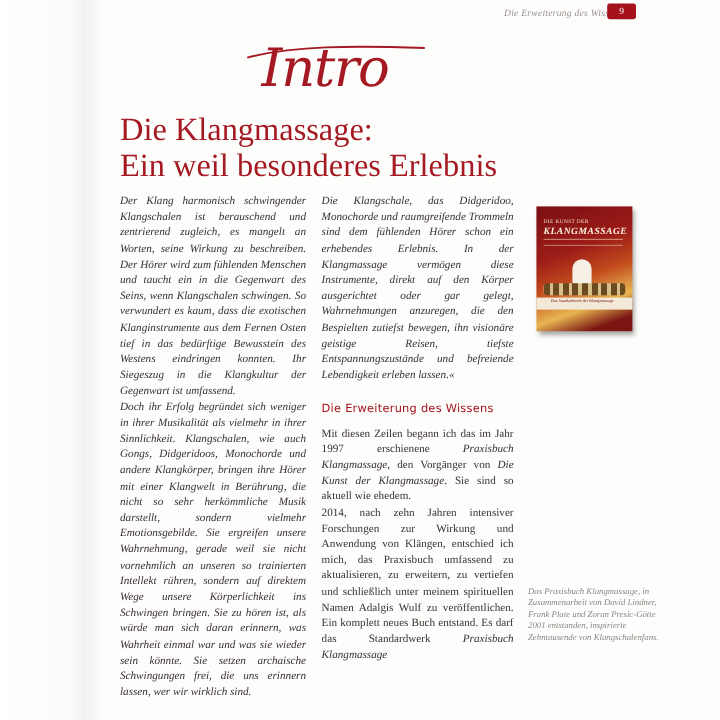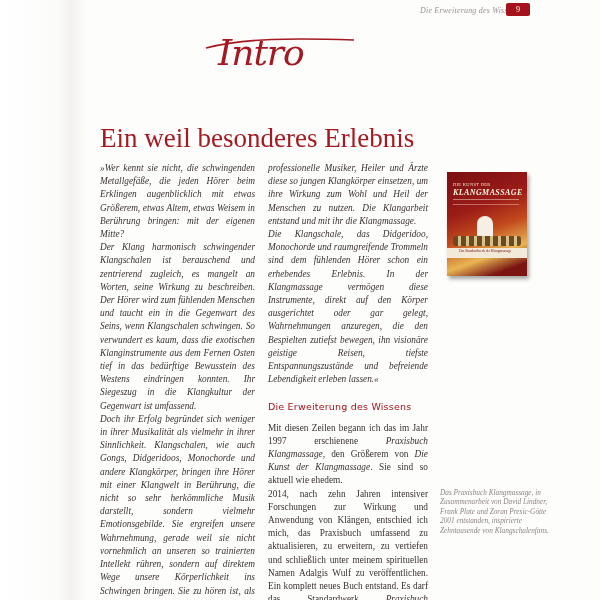--- a/index.html
+++ b/index.html
@@ -8,21 +8,21 @@
   .gutter { position:absolute; left:0; top:0; width:72px; height:600px;
             background:linear-gradient(to right,#ffffff 0%,#fbfbfa 80%,#f1f0ee 100%); }
   .gutter-shadow { position:absolute; left:72px; top:0; width:14px; height:600px;
             background:linear-gradient(to right,#f3f2f0,#fdfdfc); }
   .running-head { position:absolute; top:6px; left:420px; font-style:italic; font-size:8px;
             color:#9a9090; letter-spacing:0.2px; }
   .page-num { position:absolute; top:3px; left:506px; width:24px; height:13px; background:#a5121b;
             border-radius:2px; color:#fff; font-size:8px; text-align:center; line-height:13px; }
   .intro { position:absolute; top:28px; left:200px; width:160px; height:60px; }
   .intro-text { position:absolute; left:18px; top:4px; font-family:"DejaVu Serif",serif; font-style:italic;
-            font-size:36px; color:#a51a22; letter-spacing:-1px; }
+            font-size:44px; color:#a51a22; letter-spacing:-1px; }
   .intro-line { position:absolute; left:4px; top:8px; width:152px; height:20px; }
   .title { position:absolute; top:93px; left:100px; font-size:27px; line-height:30px; color:#a51a22; margin:0; font-weight:normal; }
   .col { position:absolute; font-size:9.3px; line-height:13.2px; text-align:justify; color:#3a3131; }
   .col-left { left:100px; top:162px; width:155px; font-style:italic; }
   .col-mid { left:268px; top:162px; width:160px; }
   .quote-italic { font-style:italic; }
   .col p { margin:0; }
   .subhead { font-family:"DejaVu Sans",sans-serif; font-size:9.5px; color:#a5121b; margin:14px 0 8px 0 !important; letter-spacing:0.2px; }
   .book { position:absolute; left:447px; top:172px; width:80px; height:104px;
           background:linear-gradient(160deg,#7a0f13 0%,#9c1c18 35%,#c24a1d 55%,#e8b552 75%,#7a1512 90%);
@@ -47,36 +47,34 @@
 <div class="page-num">9</div>
 
 <div class="intro">
   <svg class="intro-line" viewBox="0 0 152 20">
     <path d="M2 12 C 40 2, 90 2, 150 4" stroke="#a51a22" stroke-width="1.6" fill="none"></path>
   </svg>
   <span class="intro-text">Intro</span>
 </div>
 
 <h1 class="title">
-  <br>
+  <span>Die Klangmassage:</span><br>
   <span>Ein weil besonderes Erlebnis</span>
 </h1>
 
 <div class="col col-left">
-  <p>»Wer kennt sie nicht, die schwingenden Metallgefäße, die jeden Hörer beim Erklingen augenblicklich mit etwas Größerem, etwas Altem, etwas Weisem in Berührung bringen: mit der eigenen Mitte?</p>
   <p>Der Klang harmonisch schwingender Klangschalen ist berauschend und zentrierend zugleich, es mangelt an Worten, seine Wirkung zu beschreiben. Der Hörer wird zum fühlenden Menschen und taucht ein in die Gegenwart des Seins, wenn Klangschalen schwingen. So verwundert es kaum, dass die exotischen Klanginstrumente aus dem Fernen Osten tief in das bedürftige Bewusstein des Westens eindringen konnten. Ihr Siegeszug in die Klangkultur der Gegenwart ist umfassend.</p>
   <p>Doch ihr Erfolg begründet sich weniger in ihrer Musikalität als vielmehr in ihrer Sinnlichkeit. Klangschalen, wie auch Gongs, Didgeridoos, Monochorde und andere Klangkörper, bringen ihre Hörer mit einer Klangwelt in Berührung, die nicht so sehr herkömmliche Musik darstellt, sondern vielmehr Emotionsgebilde. Sie ergreifen unsere Wahrnehmung, gerade weil sie nicht vornehmlich an unseren so trainierten Intellekt rühren, sondern auf direktem Wege unsere Körperlichkeit ins Schwingen bringen. Sie zu hören ist, als würde man sich daran erinnern, was Wahrheit einmal war und was sie wieder sein könnte. Sie setzen archaische Schwingungen frei, die uns erinnern lassen, wer wir wirklich sind.</p>
 
 </div>
 
 <div class="col col-mid">
-  <p class="quote-italic">professionelle Musiker, Heiler und Ärzte diese so jungen Klangkörper einsetzen, um ihre Wirkung zum Wohl und Heil der Menschen zu nutzen. Die Klangarbeit entstand und mit ihr die Klangmassage.</p>
   <p class="quote-italic">Die Klangschale, das Didgeridoo, Monochorde und raumgreifende Trommeln sind dem fühlenden Hörer schon ein erhebendes Erlebnis. In der Klangmassage vermögen diese Instrumente, direkt auf den Körper ausgerichtet oder gar gelegt, Wahrnehmungen anzuregen, die den Bespielten zutiefst bewegen, ihn visionäre geistige Reisen, tiefste Entspannungszustände und befreiende Lebendigkeit erleben lassen.«</p>
   <p class="subhead">Die Erweiterung des Wissens</p>
-  <p><span>Mit diesen Zeilen begann ich das im Jahr 1997 erschienene </span><i>Praxisbuch Klangmassage</i><span>, den Größerem von </span><i>Die Kunst der Klangmassage</i><span>. Sie sind so aktuell wie ehedem.</span></p>
+  <p><span>Mit diesen Zeilen begann ich das im Jahr 1997 erschienene </span><i>Praxisbuch Klangmassage</i><span>, den Vorgänger von </span><i>Die Kunst der Klangmassage</i><span>. Sie sind so aktuell wie ehedem.</span></p>
   <p><span>2014, nach zehn Jahren intensiver Forschungen zur Wirkung und Anwendung von Klängen, entschied ich mich, das Praxisbuch umfassend zu aktualisieren, zu erweitern, zu vertiefen und schließlich unter meinem spirituellen Namen Adalgis Wulf zu veröffentlichen. Ein komplett neues Buch entstand. Es darf das Standardwerk </span><i>Praxisbuch Klangmassage</i></p>
 </div>
 
 <div class="book">
   <div class="book-top">DIE KUNST DER</div>
   <div class="book-title">KLANGMASSAGE</div>
   <div class="book-sub"></div>
   <div class="book-figure"></div>
   <div class="book-bowls"></div>
   <div class="book-band">

